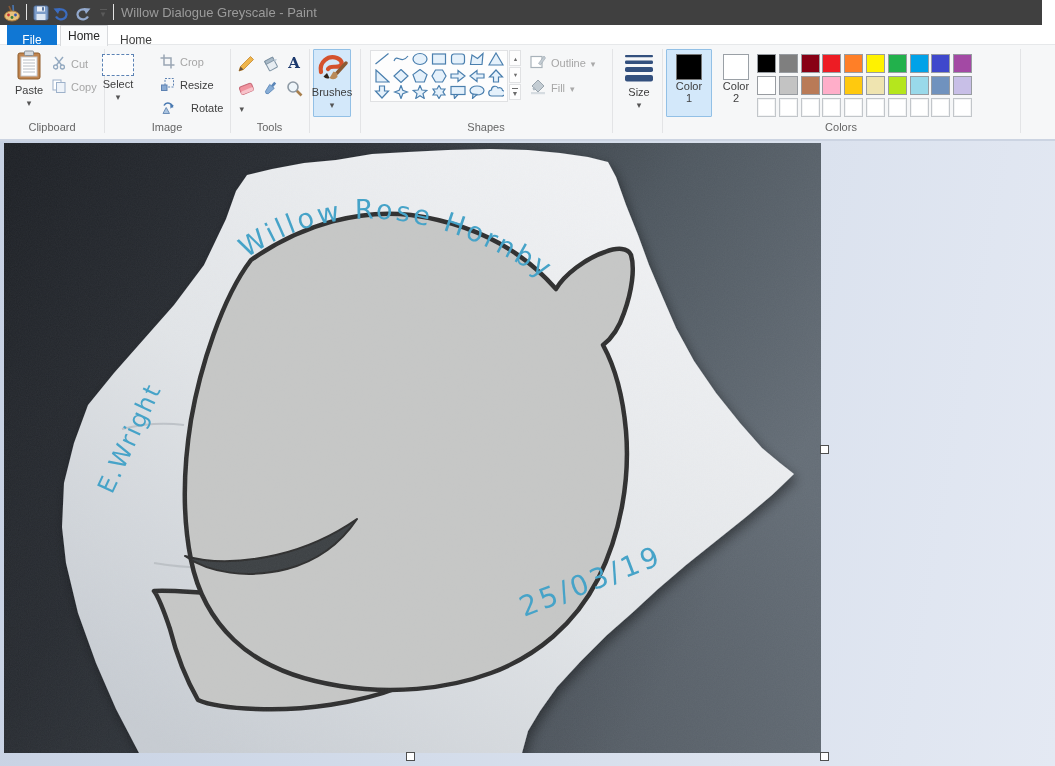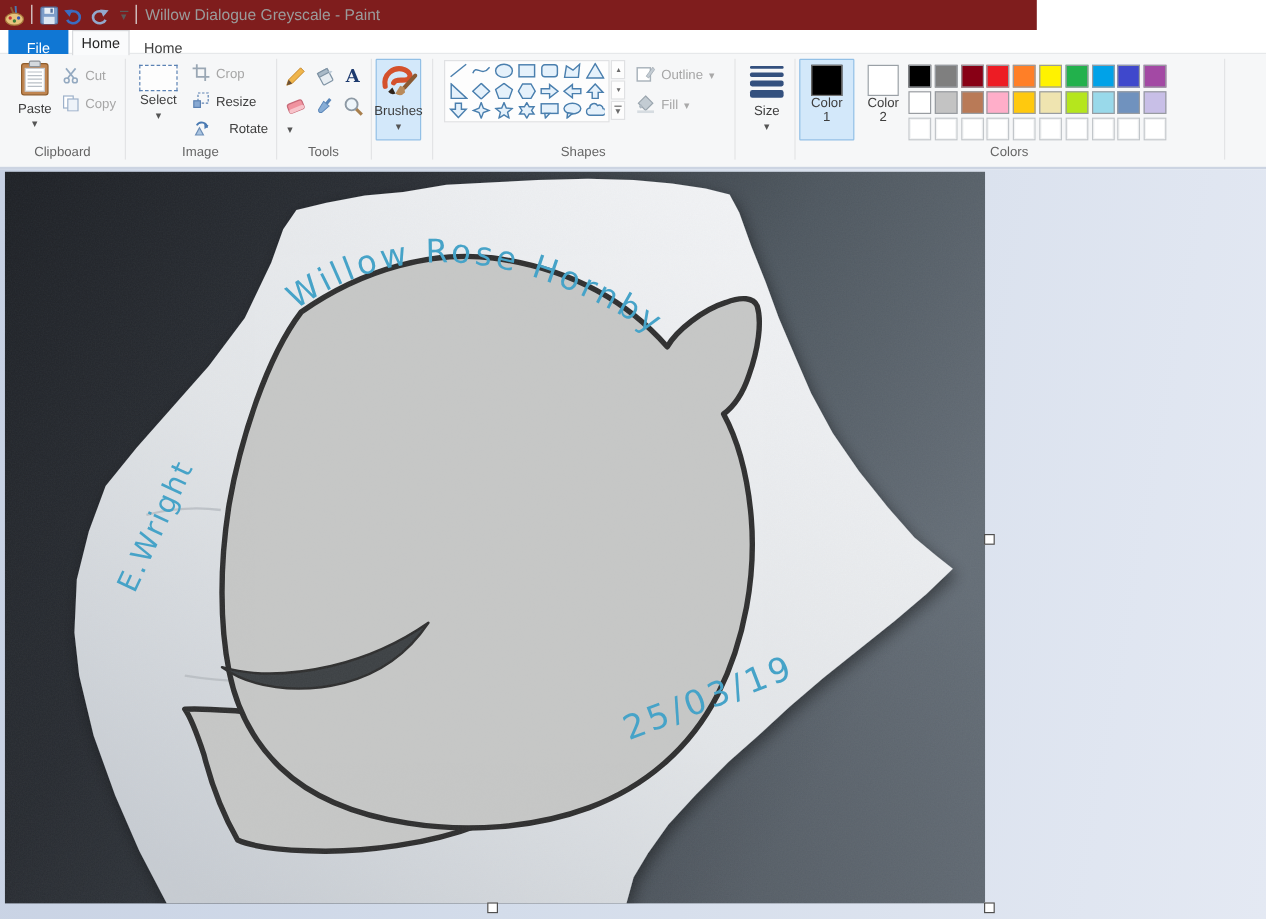--- a/index.html
+++ b/index.html
@@ -1,19 +1,19 @@
 <!DOCTYPE html>
 <html><head>
 <meta charset="utf-8">
 <style>
   html,body{margin:0;padding:0;}
   body{width:1055px;height:766px;overflow:hidden;background:#fff;
        font-family:"Liberation Sans",sans-serif;-webkit-font-smoothing:antialiased;position:relative;}
   
-  .titlebar{position:absolute;left:0;top:0;width:864px;height:25px;background:#7f1d1d;}
+  .titlebar{position:absolute;left:0;top:0;width:1042px;height:25px;background:#404040;}
   .qat-sep{position:absolute;top:4px;width:1px;height:16px;background:#e2e2e2;}
   .title-text{position:absolute;left:121px;top:5px;font-size:13px;color:#9b9b9b;white-space:nowrap;}
   .qat-btn{position:absolute;top:4px;width:18px;height:17px;display:flex;align-items:center;justify-content:center;}
   .qat-caret{font-size:9px;color:#5a5a5a;line-height:5px;text-align:center;}
   .qat-caret .bar{display:block;width:7px;height:1px;background:#5a5a5a;margin:0 auto 2px auto;}
   .qat-caret::after{content:"▾";}
   
   .tabrow{position:absolute;left:0;top:25px;width:1055px;height:20px;background:#ffffff;border-bottom:1px solid #e6e8ea;box-sizing:border-box;}
   .tab{position:absolute;top:0;height:30px;display:flex;align-items:center;justify-content:center;font-size:12px;cursor:default;}
   .tab-file{left:7px;width:50px;background:#1077d4;color:#fff;}
@@ -147,21 +147,21 @@
       <svg width="14" height="14" viewBox="0 0 14 14">
         <rect x="1" y="1" width="8" height="10" fill="#fff" stroke="#9db1ca"></rect>
         <rect x="4.5" y="3.5" width="8.5" height="10" fill="#eef3f9" stroke="#9db1ca"></rect>
       </svg>
     </span>
     <span>Copy</span>
   </div>
   <div class="glabel" style="left:0;width:104px;">Clipboard</div>
   <div class="rdiv" style="left:104px;"></div>
 
-  <div class="bigbtn" style="left:110px;width:44px;">
+  <div class="bigbtn" style="left:96px;width:44px;">
     <span class="selrect" style="margin-top:4px;"></span>
     <span class="lbl">Select</span>
     <span class="caret"></span>
   </div>
   <div class="cmd dis" style="left:160px;top:8px;">
     <span>
       <svg width="15" height="15" viewBox="0 0 15 15">
         <path d="M4,0.5 V11 H14.5" fill="none" stroke="#9aa7b4" stroke-width="1.5"></path>
         <path d="M0.5,4 H11 V14.5" fill="none" stroke="#9aa7b4" stroke-width="1.5"></path>
       </svg>

